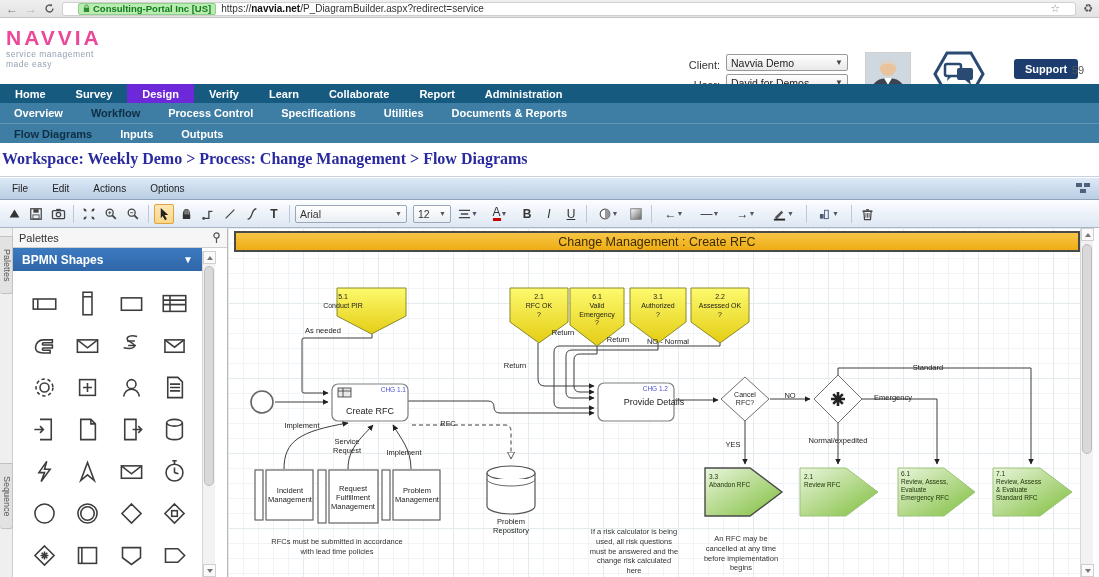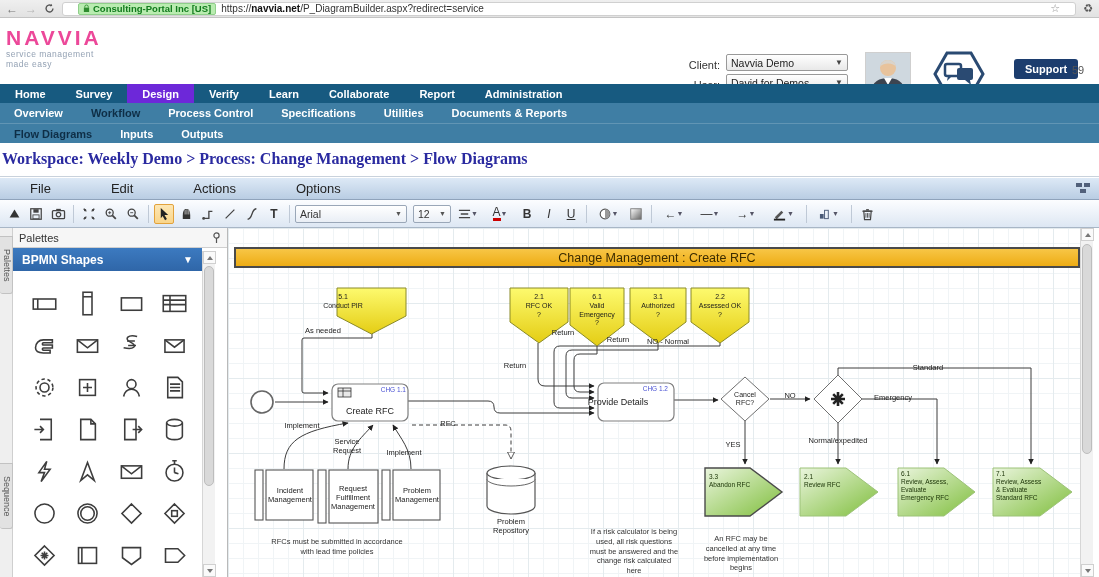--- a/index.html
+++ b/index.html
@@ -34,21 +34,21 @@
   .nav1 .it.active{background:#6d28d9}
   .nav2{position:absolute;left:0;top:103px;width:1099px;height:20px;background:#3f7ea4;display:flex;align-items:stretch}
   .nav3{position:absolute;left:0;top:123px;width:1099px;height:20px;background:#3f7ea4;border-top:1px solid rgba(255,255,255,.18);display:flex;align-items:stretch}
   .nav2 .it,.nav3 .it{color:#fff;font-weight:bold;font-size:11px;display:flex;align-items:center;padding:0 14px}
   .nav2 .it.active,.nav3 .it.active{color:#0e2e46}
   
   .crumbstrip{position:absolute;left:0;top:143px;width:1099px;height:34px;background:#fff;border-bottom:1px solid #c9d2dc}
   .crumb{font-family:"Liberation Serif",serif;font-weight:bold;color:#2a2aa0;font-size:16px;padding:7px 2px 0 2px}
   
   .menubar{position:absolute;left:0;top:178px;width:1099px;height:22px;background:linear-gradient(#dde9f6,#b9cde3);border-bottom:1px solid #8fa3bb;display:flex;align-items:center}
-  .menubar .mi{font-size:13px;color:#222;padding:0 30px}
+  .menubar .mi{font-size:10px;color:#222;padding:0 12px}
   .menu-right{position:absolute;right:8px;top:4px}
   
   .toolbar{position:absolute;left:0;top:200px;width:1099px;height:28px;background:linear-gradient(#fcfdff,#dde7f3);border-bottom:1px solid #a8b6c6;display:flex;align-items:center;gap:2px;padding:0 4px}
   .tbtn{width:20px;height:20px;display:flex;align-items:center;justify-content:center;border-radius:2px;flex:0 0 auto}
   .tbtn.active{border:1px solid #e2a23c;background:linear-gradient(#fde7b5,#f9d58a)}
   .tsep{width:1px;height:18px;background:#bfc9d6;margin:0 3px;flex:0 0 auto}
   .tsel{height:18px;border:1px solid #9aa7b8;border-radius:2px;background:linear-gradient(#fff,#e9eef5);display:flex;align-items:center;justify-content:space-between;font-size:10.5px;color:#333;padding:0 4px;flex:0 0 auto}
   .tsel .car{font-size:7px;color:#555;margin-left:6px}
   .tdrop{display:flex;align-items:center;flex:0 0 auto}
   .tdrop .car{font-size:7px;color:#556}
@@ -68,21 +68,21 @@
   
   .vscroll{position:absolute;background:#f2f2f2;border-left:1px solid #d6d6d6;width:13px}
   .varrow{position:absolute;left:0;width:13px;height:13px;background:#fafafa;border:1px solid #d0d0d0;display:flex;align-items:center;justify-content:center}
   .tri-up{width:0;height:0;border-left:3px solid transparent;border-right:3px solid transparent;border-bottom:4px solid #777}
   .tri-down{width:0;height:0;border-left:3px solid transparent;border-right:3px solid transparent;border-top:4px solid #777}
   .vthumb{position:absolute;left:1px;width:10px;background:#d9d9d9;border:1px solid #bdbdbd;border-radius:5px}
   
   .canvas{position:absolute;left:228px;top:0;width:852px;height:349px;background-color:#fff;
     background-image:linear-gradient(to right,#e4ebee 1px,transparent 1px),linear-gradient(to bottom,#e4ebee 1px,transparent 1px),linear-gradient(to right,#f0f4f6 1px,transparent 1px),linear-gradient(to bottom,#f0f4f6 1px,transparent 1px);
     background-size:75px 75px,75px 75px,15px 15px,15px 15px}
-  .cv-title{position:absolute;left:6px;top:19px;width:846px;height:21px;background:linear-gradient(#f7c646,#eeac14);border:2px solid #4a4a4a;display:flex;align-items:center;justify-content:center;font-size:12.5px;color:#3c2c00}
+  .cv-title{position:absolute;left:6px;top:3px;width:846px;height:21px;background:linear-gradient(#f7c646,#eeac14);border:2px solid #4a4a4a;display:flex;align-items:center;justify-content:center;font-size:12.5px;color:#3c2c00}
   .dlbl{position:absolute;transform:translate(-50%,-50%);font-size:7.5px;color:#222;text-align:center;white-space:pre-line;line-height:1.2}
   .nlbl{position:absolute;transform:translate(-50%,-50%);font-size:9px;color:#222;text-align:center;white-space:pre-line}
   .ylbl{position:absolute;transform:translate(-50%,-50%);font-size:7px;color:#1a1a1a;text-align:center;white-space:pre-line;line-height:1.25}
   .glbl{position:absolute;font-size:6.5px;color:#173003;white-space:pre-line;line-height:1.25}
   .tag{position:absolute;font-size:6.5px;color:#4a52d4}
   .note{position:absolute;transform:translate(-50%,-50%);font-size:7.5px;color:#333;text-align:center;white-space:pre-line;line-height:1.3}
 </style>
 </head>
 <body>
 
@@ -640,21 +640,21 @@
 ?</div>
     <div class="ylbl" style="left:430px;top:78px">3.1
 Authorized
 ?</div>
     <div class="ylbl" style="left:492px;top:78px">2.2
 Assessed OK
 ?</div>
 
     <div class="nlbl" style="left:142px;top:183px">Create RFC</div>
     <div class="tag" style="left:146px;top:158px;width:32px;text-align:right">CHG 1.1</div>
-    <div class="nlbl" style="left:390px;top:174px">Provide Details</div>
+    <div class="nlbl" style="left:426px;top:174px">Provide Details</div>
     <div class="tag" style="left:408px;top:157px;width:32px;text-align:right">CHG 1.2</div>
     <div class="dlbl" style="left:517px;top:171px;font-size:7px">Cancel
 RFC?</div>
 
     <div class="glbl" style="left:481px;top:245px">3.3
 Abandon RFC</div>
     <div class="glbl" style="left:576px;top:245px">2.1
 Review RFC</div>
     <div class="glbl" style="left:673px;top:242px">6.1
 Review, Assess,

